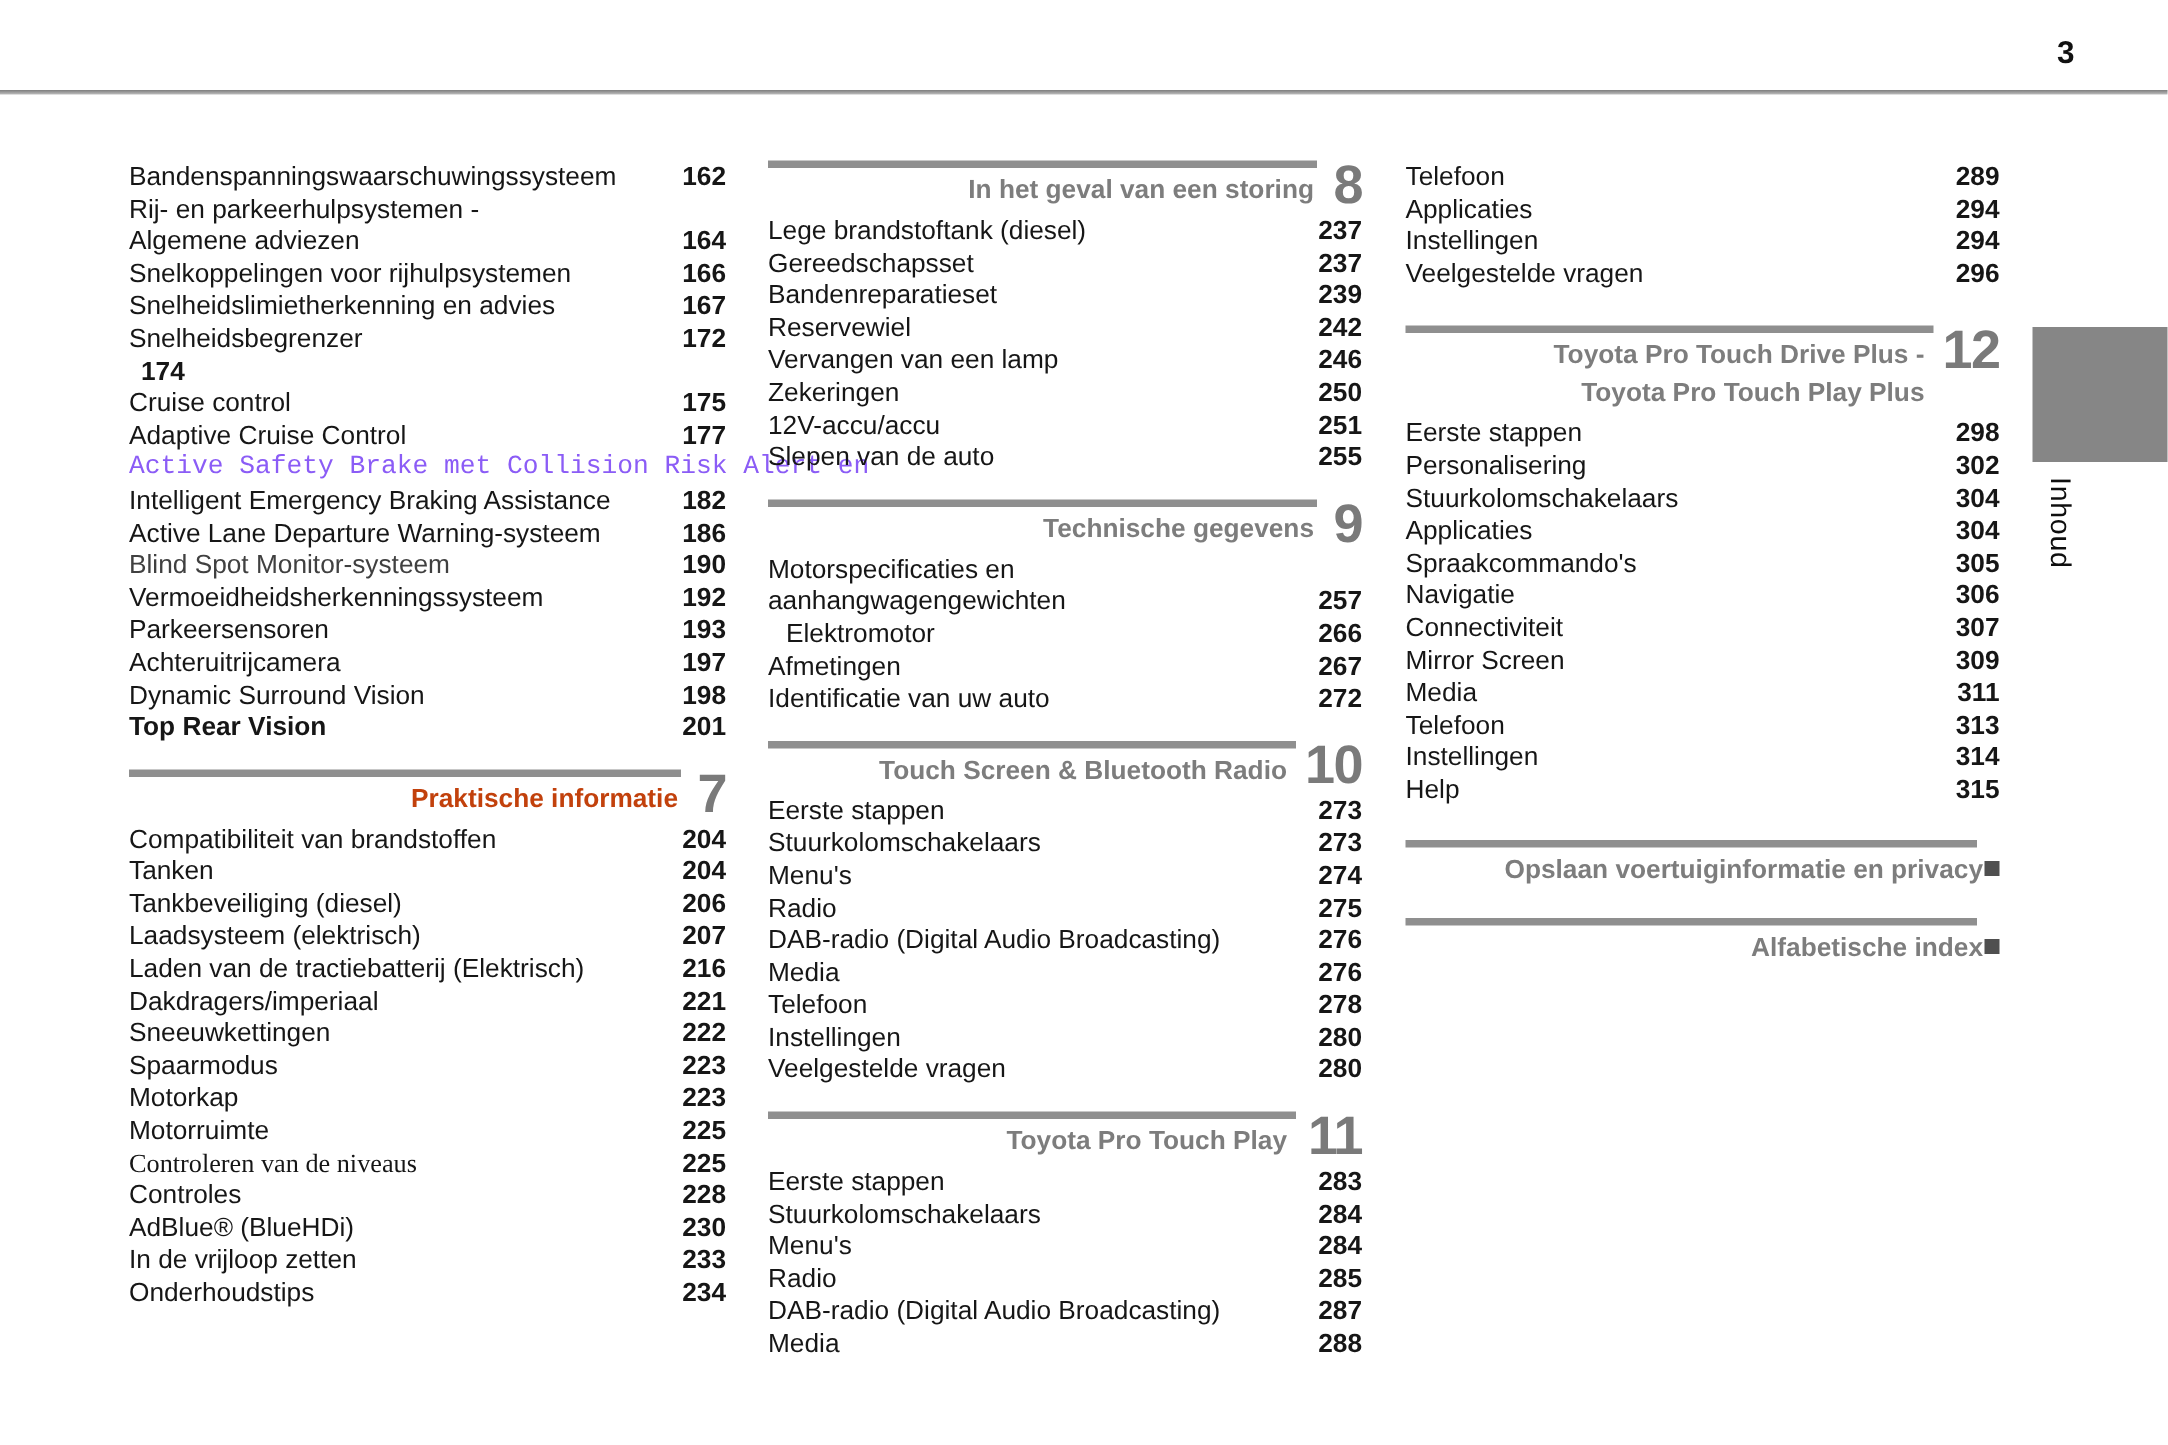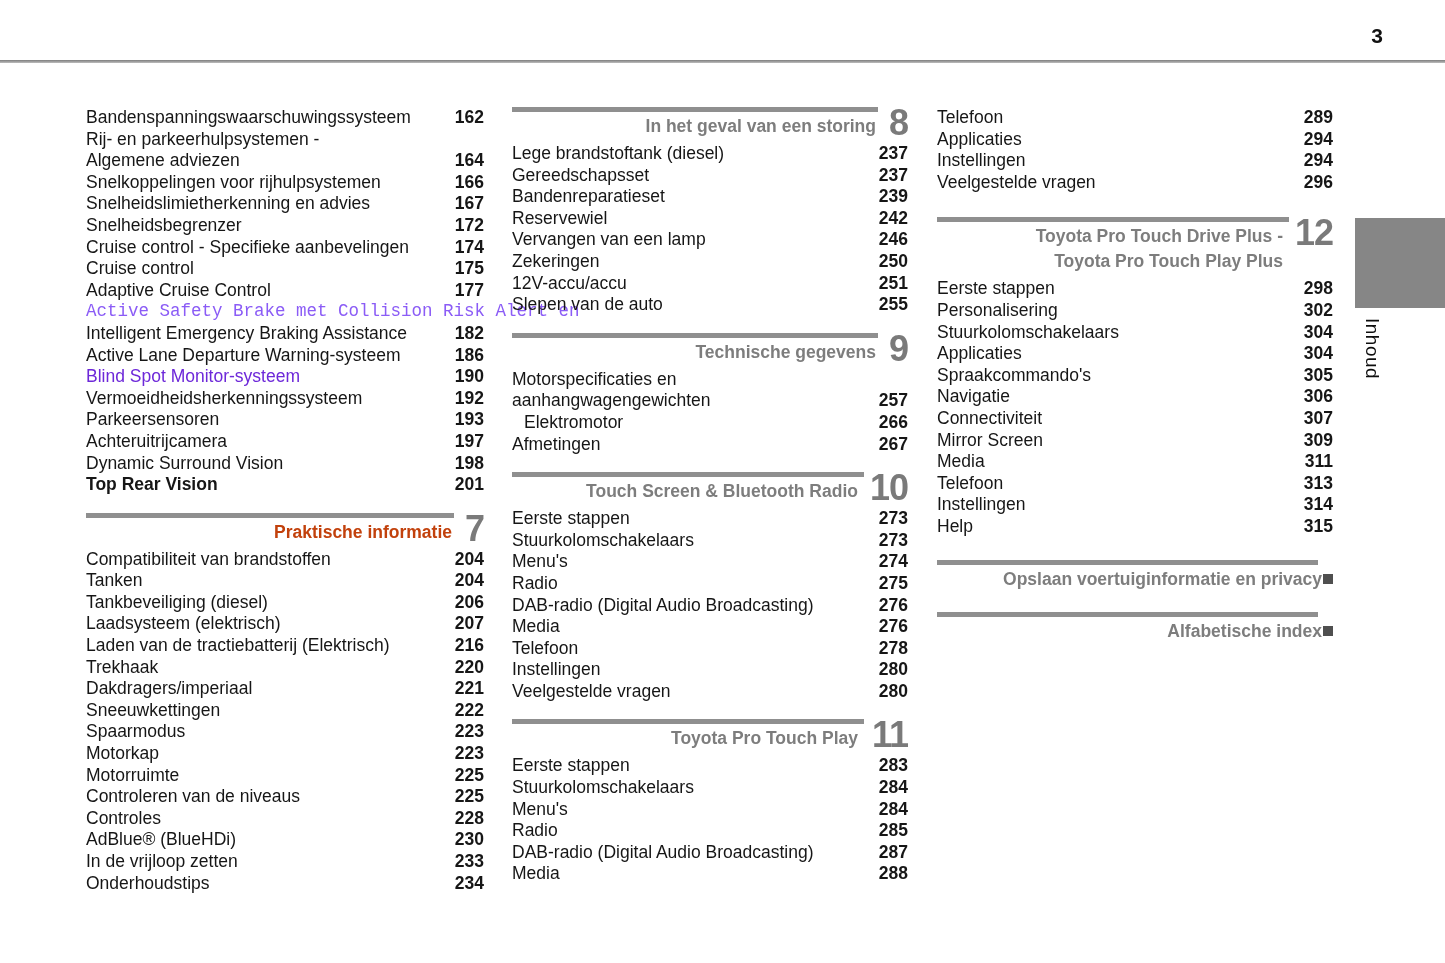--- a/index.html
+++ b/index.html
@@ -144,21 +144,20 @@
       </div>
       <div class="entry">
         <span class="label" style="color: rgb(22, 22, 22);">Snelheidslimietherkenning en advies</span>
         <span class="pg">167</span>
       </div>
       <div class="entry">
         <span class="label" style="color: rgb(22, 22, 22);">Snelheidsbegrenzer</span>
         <span class="pg">172</span>
       </div>
       <div class="entry">
-        <span class="label" style="color: rgb(22, 22, 22);">Cruise control - Specifieke aanbevelingen</span>
         <span class="pg">174</span>
       </div>
       <div class="entry">
         <span class="label" style="color: rgb(22, 22, 22);">Cruise control</span>
         <span class="pg">175</span>
       </div>
       <div class="entry">
         <span class="label" style="color: rgb(22, 22, 22);">Adaptive Cruise Control</span>
         <span class="pg">177</span>
       </div>
@@ -167,21 +166,21 @@
       </div>
       <div class="entry">
         <span class="label" style="color: rgb(22, 22, 22);">Intelligent Emergency Braking Assistance</span>
         <span class="pg">182</span>
       </div>
       <div class="entry">
         <span class="label" style="color: rgb(22, 22, 22);">Active Lane Departure Warning-systeem</span>
         <span class="pg">186</span>
       </div>
       <div class="entry">
-        <span class="label" style="color: #6d28d9;">Blind Spot Monitor-systeem</span>
+        <span class="label" style="color: #404040;">Blind Spot Monitor-systeem</span>
         <span class="pg">190</span>
       </div>
       <div class="entry">
         <span class="label" style="color: rgb(22, 22, 22);">Vermoeidheidsherkenningssysteem</span>
         <span class="pg">192</span>
       </div>
       <div class="entry">
         <span class="label" style="color: rgb(22, 22, 22);">Parkeersensoren</span>
         <span class="pg">193</span>
       </div>
@@ -216,45 +215,41 @@
       </div>
       <div class="entry">
         <span class="label" style="color: rgb(22, 22, 22);">Laadsysteem (elektrisch)</span>
         <span class="pg">207</span>
       </div>
       <div class="entry">
         <span class="label" style="color: rgb(22, 22, 22);">Laden van de tractiebatterij (Elektrisch)</span>
         <span class="pg">216</span>
       </div>
       <div class="entry">
-        <span class="label" style="color: rgb(22, 22, 22);">Trekhaak</span>
-        <span class="pg">220</span>
-      </div>
-      <div class="entry">
         <span class="label" style="color: rgb(22, 22, 22);">Dakdragers/imperiaal</span>
         <span class="pg">221</span>
       </div>
       <div class="entry">
         <span class="label" style="color: rgb(22, 22, 22);">Sneeuwkettingen</span>
         <span class="pg">222</span>
       </div>
       <div class="entry">
         <span class="label" style="color: rgb(22, 22, 22);">Spaarmodus</span>
         <span class="pg">223</span>
       </div>
       <div class="entry">
         <span class="label" style="color: rgb(22, 22, 22);">Motorkap</span>
         <span class="pg">223</span>
       </div>
       <div class="entry">
         <span class="label" style="color: rgb(22, 22, 22);">Motorruimte</span>
         <span class="pg">225</span>
       </div>
       <div class="entry">
-        <span class="label" style="color: rgb(22, 22, 22);">Controleren van de niveaus</span>
+        <span class="label" style="color: rgb(22, 22, 22); font-family: Liberation Serif, serif;">Controleren van de niveaus</span>
         <span class="pg">225</span>
       </div>
       <div class="entry">
         <span class="label" style="color: rgb(22, 22, 22);">Controles</span>
         <span class="pg">228</span>
       </div>
       <div class="entry">
         <span class="label" style="color: rgb(22, 22, 22);">AdBlue® (BlueHDi)</span>
         <span class="pg">230</span>
       </div>
@@ -317,20 +312,24 @@
         <span class="label" style="color: rgb(22, 22, 22);">aanhangwagengewichten</span>
         <span class="pg">257</span>
       </div>
       <div class="entry">
         <span class="label" style="color: rgb(22, 22, 22); margin-left: 12px;">Elektromotor</span>
         <span class="pg">266</span>
       </div>
       <div class="entry">
         <span class="label" style="color: rgb(22, 22, 22);">Afmetingen</span>
         <span class="pg">267</span>
+      </div>
+      <div class="entry">
+        <span class="label" style="color: rgb(22, 22, 22);">Identificatie van uw auto</span>
+        <span class="pg">272</span>
       </div>
       <div class="section wide">
         <div class="bar" style="background: rgb(143, 143, 143);"></div>
         <div class="num" style="color: rgb(122, 122, 122);">10</div>
         <div class="title" style="color: rgb(125, 125, 125);"><span>Touch Screen &amp; Bluetooth Radio</span></div>
       </div>
       <div class="entry">
         <span class="label" style="color: rgb(22, 22, 22);">Eerste stappen</span>
         <span class="pg">273</span>
       </div>

